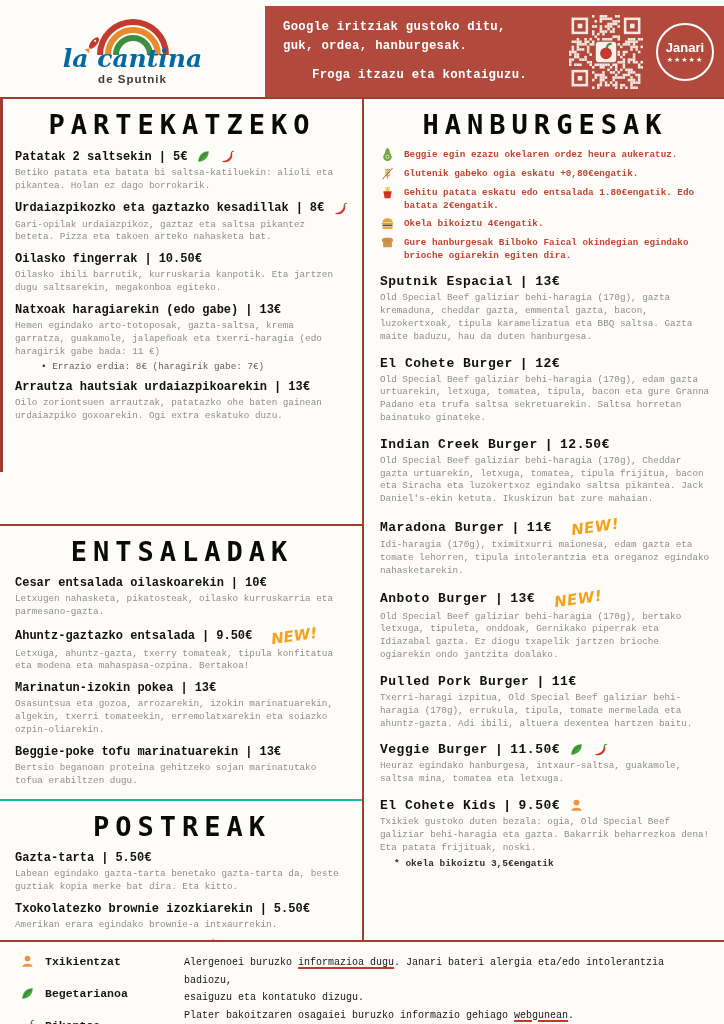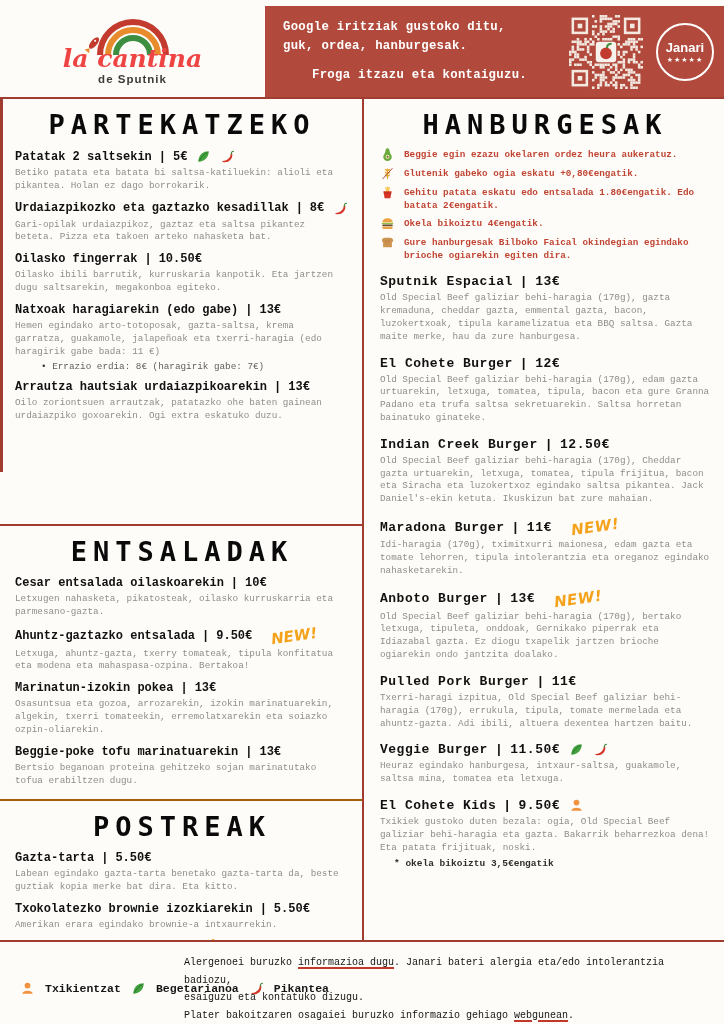--- a/index.html
+++ b/index.html
@@ -4,38 +4,38 @@
 <title>la cantina de Sputnik</title>
 <style>
   *{margin:0;padding:0;box-sizing:border-box;}
   html,body{margin:0;padding:0;}
   body{width:724px;height:1024px;background:#fdfcf8;font-family:"Liberation Mono","DejaVu Sans Mono",monospace;color:#1c1c1c;}
   .page{position:relative;width:724px;height:1024px;background:#fdfcf8;overflow:hidden;}
 
   
   .header{position:relative;height:97px;display:flex;}
   .logo-area{width:265px;display:flex;flex-direction:column;align-items:center;justify-content:center;padding-top:2px;}
-  .logo-title{font-family:"DejaVu Serif","Liberation Serif",serif;font-style:italic;font-weight:bold;font-size:25px;color:#ef4444;margin-top:-13px;}
+  .logo-title{font-family:"DejaVu Serif","Liberation Serif",serif;font-style:italic;font-weight:bold;font-size:25px;color:#0369a1;margin-top:-13px;}
   .logo-sub{font-family:"Liberation Sans",sans-serif;font-size:11.5px;font-weight:bold;color:#3c3c3c;letter-spacing:1px;}
   .banner{flex:1;margin-top:6px;background:#b14a3c;color:#fff;display:flex;align-items:center;gap:13px;padding:0 10px 0 18px;}
   .banner-lines{flex:1;font-size:12.3px;font-weight:bold;line-height:1.55;letter-spacing:.3px;}
   .banner-line3{margin-top:9px;text-align:center;}
   .qr-box{width:74px;height:74px;flex:0 0 auto;}
   .gbadge{width:58px;height:58px;border:2px solid #fff;border-radius:50%;flex:0 0 auto;display:flex;flex-direction:column;align-items:center;justify-content:center;gap:1px;}
   .glabel{font-family:"Liberation Sans",sans-serif;font-size:13px;font-weight:bold;}
   .gstars{font-size:7px;letter-spacing:1px;font-family:"DejaVu Sans",sans-serif;}
 
   
   .menu{display:flex;height:845px;border-top:2px solid #a03d30;border-bottom:2px solid #a03d30;}
   .vline-left{position:absolute;left:0;top:97px;width:3px;height:375px;background:#a03d30;}
   .col-left{width:364px;flex:0 0 auto;border-right:2px solid #a03d30;display:flex;flex-direction:column;}
   .sec{padding:6px 13px 0 15px;overflow:hidden;}
   .sec-1{height:425px;}
   .sec-2{height:275px;border-top:2px solid #a03d30;}
-  .sec-3{flex:1;border-top:2px solid #a16207;}
+  .sec-3{flex:1;border-top:2px solid #14b8a6;}
   .sec-title{font-family:"DejaVu Sans Mono","Liberation Mono",monospace;font-weight:bold;font-size:27px;letter-spacing:6px;text-align:center;color:#0a0a0a;margin:4px 0 9px;}
   .item{margin-bottom:8px;}
   .item-head{display:flex;align-items:center;gap:7px;font-size:12px;font-weight:bold;white-space:nowrap;color:#111;}
   .item-desc{font-size:9.3px;line-height:1.38;color:#8e8e8e;margin-top:3px;}
   .item-sub{font-size:9.3px;color:#5e5e5e;margin-top:3px;padding-left:26px;}
   .item-sub::before{content:"• ";color:#3a3a3a;}
   .item-note{font-size:9.5px;color:#2e2e2e;margin-top:3px;padding-left:14px;font-weight:bold;}
   .badge-new{font-family:"DejaVu Sans","Liberation Sans",sans-serif;font-weight:bold;font-style:italic;color:#f5a21b;font-size:15px;transform:rotate(-8deg);display:inline-block;margin-left:12px;}
   .ic{width:15px;height:15px;flex:0 0 auto;}
   .item-head .ic{margin-left:2px;}
@@ -43,21 +43,21 @@
   .col-right{flex:1;padding:6px 14px 0 16px;overflow:hidden;}
   .notes{margin:2px 0 12px;}
   .note{display:flex;gap:9px;align-items:flex-start;margin-bottom:6px;}
   .note-ic{width:15px;height:15px;flex:0 0 auto;margin-top:-2px;}
   .note-text{font-size:9.3px;font-weight:bold;color:#c14534;line-height:1.35;}
   .burger{margin-bottom:12px;}
   .burger .item-head{font-size:13px;letter-spacing:.5px;}
 
   
   .footer{display:flex;gap:14px;padding:12px 16px 0 20px;height:80px;}
-  .legend{width:150px;display:flex;flex-direction:row;gap:10px;flex:0 0 auto;}
+  .legend{width:150px;display:flex;flex-direction:column;gap:17px;flex:0 0 auto;}
   .legend-row{display:flex;align-items:center;gap:10px;font-size:11.5px;font-weight:bold;color:#161616;}
   .foot-text{font-size:10px;line-height:1.75;color:#141414;padding-top:0;}
   .u-red{text-decoration:underline;text-decoration-color:#c0392b;text-decoration-thickness:1.5px;text-underline-offset:2px;}
 </style>
 </head>
 <body>
 
 <svg width="0" height="0" style="position:absolute" aria-hidden="true">
   <symbol id="sym-leaf" viewBox="0 0 24 24">
     <path d="M20.5 3.5 C11 3.5 4.5 8.5 3.5 20.5 C15 20 20 12.5 20.5 3.5 Z" fill="#44a13f"></path>
@@ -542,21 +542,21 @@
           <p class="note-text">Gure hanburgesak Bilboko Faical okindegian egindako brioche ogiarekin egiten dira.</p>
         </div>
       </div>
 
       <div class="item burger">
         <div class="item-head">
           <span>Sputnik Espacial</span>
           <span>|</span>
           <span>13€</span>
         </div>
-        <p class="item-desc">Old Special Beef galiziar behi-haragia (170g), gazta kremaduna, cheddar gazta, emmental gazta, bacon, luzokertxoak, tipula karamelizatua eta BBQ saltsa. Gazta maite merke, hau da zure hanburgesa.</p>
+        <p class="item-desc">Old Special Beef galiziar behi-haragia (170g), gazta kremaduna, cheddar gazta, emmental gazta, bacon, luzokertxoak, tipula karamelizatua eta BBQ saltsa. Gazta maite baduzu, hau da duten hanburgesa.</p>
       </div>
 
       <div class="item burger">
         <div class="item-head">
           <span>El Cohete Burger</span>
           <span>|</span>
           <span>12€</span>
         </div>
         <p class="item-desc">Old Special Beef galiziar behi-haragia (170g), edam gazta urtuarekin, letxuga, tomatea, tipula, bacon eta gure Granna Padano eta trufa saltsa sekretuarekin. Saltsa horretan bainatuko ginateke.</p>
       </div>

